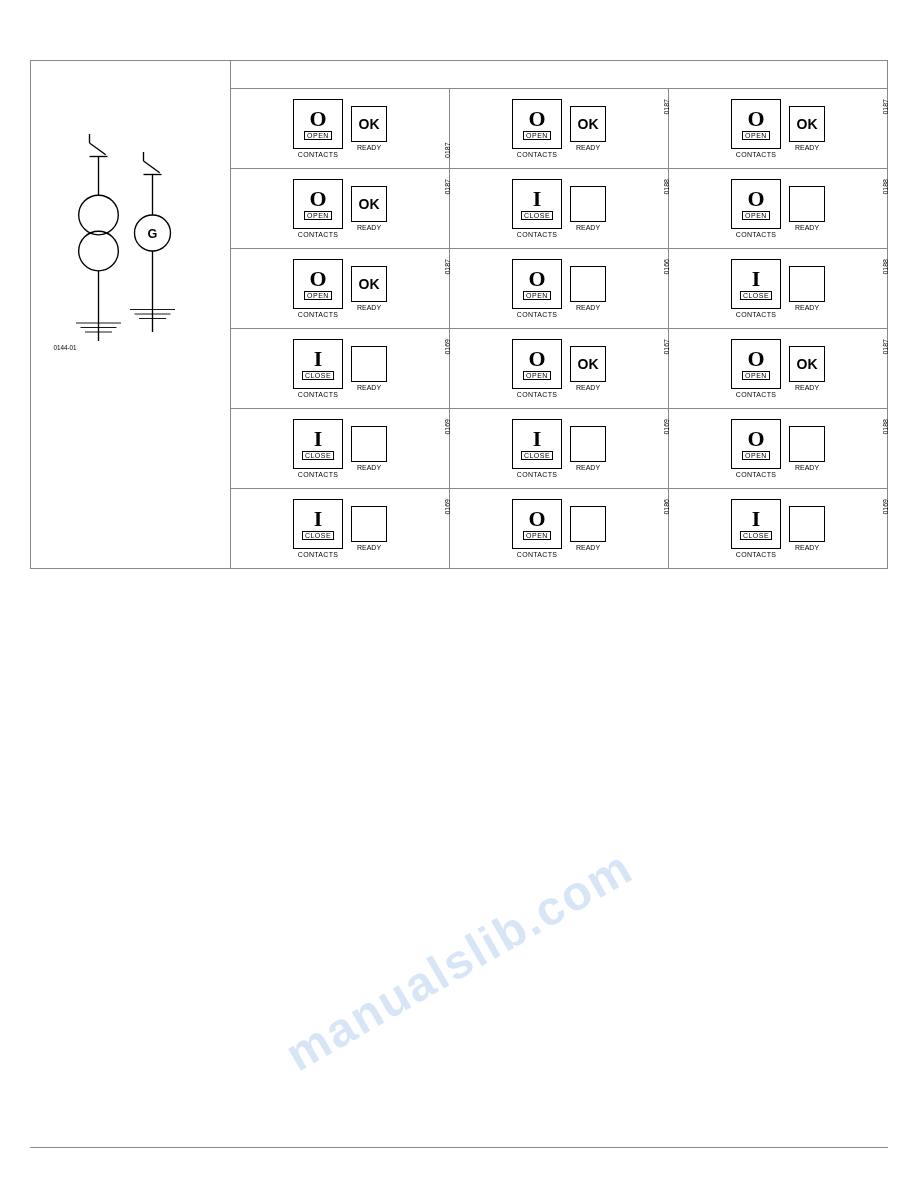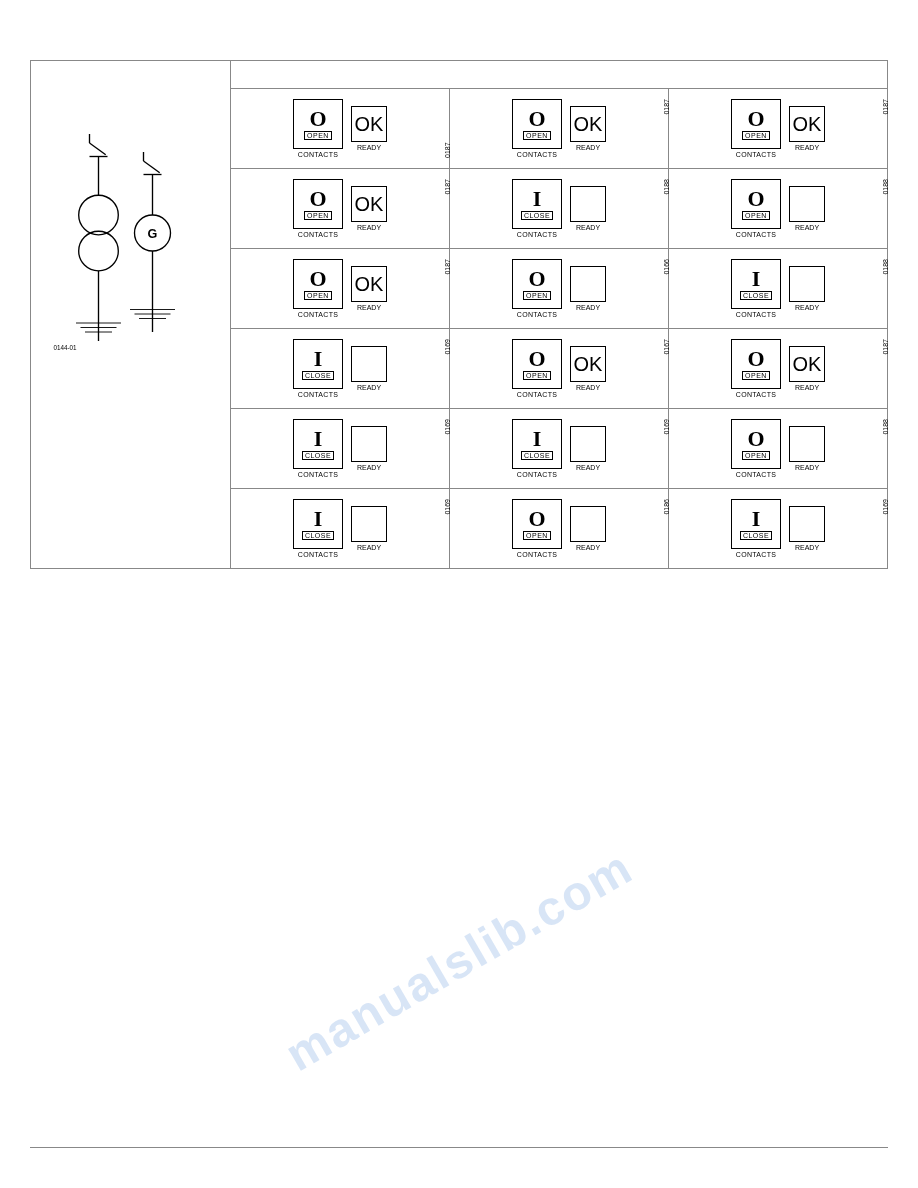--- a/index.html
+++ b/index.html
@@ -80,22 +80,22 @@
     }
 
     
     .ok-square {
       width: 36px;
       height: 36px;
       border: 1.5px solid #000;
       display: flex;
       align-items: center;
       justify-content: center;
-      font-size: 20px;
-      font-weight: normal;
+      font-size: 14px;
+      font-weight: bold;
       background: #fff;
     }
 
     .ok-caption {
       font-size: 7px;
       margin-top: 2px;
       text-align: center;
     }
 
     

